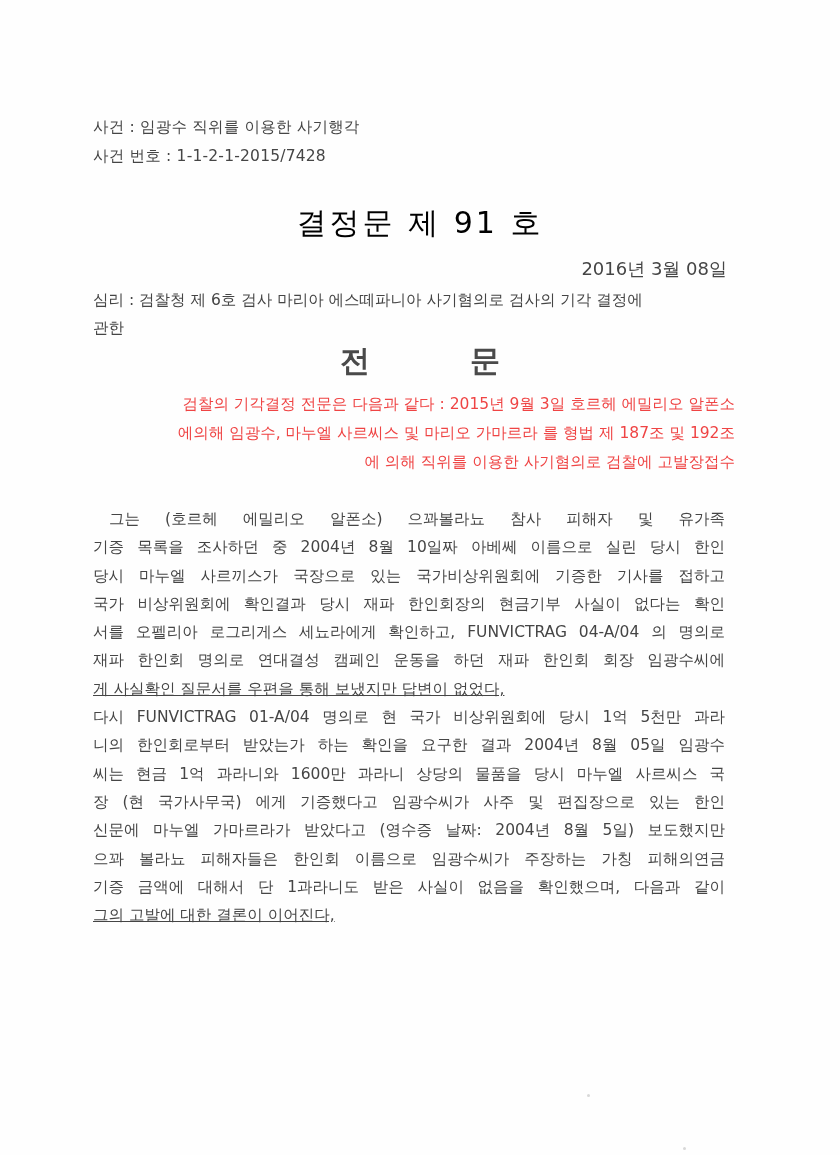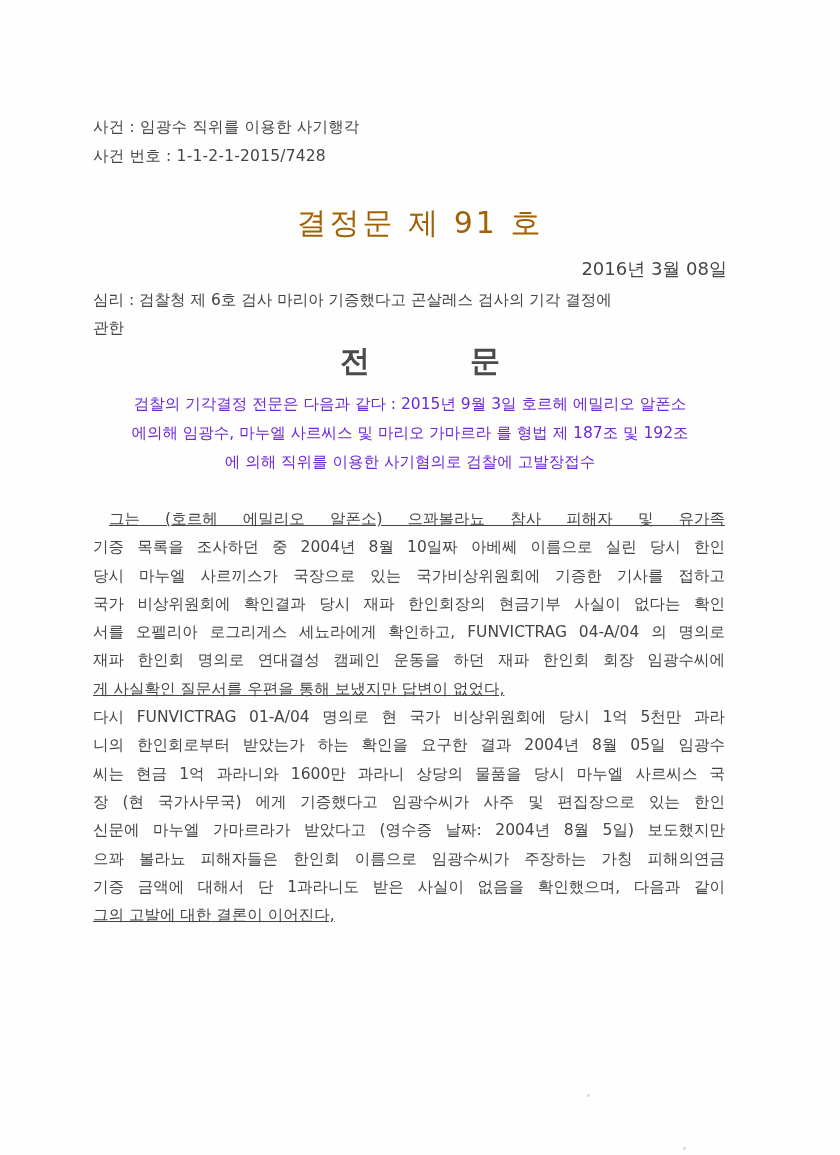--- a/index.html
+++ b/index.html
@@ -30,21 +30,21 @@
     }
     .case-1 { top: 117px; }
     .case-2 { top: 146px; }
 
     .decision-title {
       position: absolute;
       left: 0; width: 840px;
       top: 203px;
       text-align: center;
       font-size: 30px;
-      color: #a16207;
+      color: #000000;
       letter-spacing: 3px;
     }
     .date-line {
       position: absolute;
       right: 113px;
       top: 257px;
       font-size: 18px;
       color: #454545;
     }
     .review-line {
@@ -69,22 +69,22 @@
       font-weight: bold;
       color: #4a4a4a;
     }
     .preamble-summary {
       position: absolute;
       left: 85px;
       width: 650px;
       top: 390px;
       font-size: 15.5px;
       line-height: 29px;
-      color: #6d28d9;
-      text-align: center;
+      color: #ef4444;
+      text-align: right;
     }
     .body-text {
       position: absolute;
       left: 93px;
       width: 632px;
       top: 505px;
       font-size: 15.5px;
       line-height: 28.3px;
       color: #454545;
     }
@@ -96,42 +96,42 @@
       display: block;
       text-align: justify;
       text-align-last: justify;
       white-space: nowrap;
       overflow: hidden;
     }
     .body-text p .ln.last {
       text-align-last: left;
       text-decoration: underline;
     }
-    .ln.indent { padding-left: 16px; text-decoration: underline; }
+    .ln.indent { padding-left: 16px; }
     .speck {
       position: absolute;
       width: 3px; height: 3px;
       background: #d8d8d8;
       border-radius: 50%;
     }
   </style>
 </head>
 <body>
 
 <div class="page">
 
   <div class="case-line case-1">사건 : 임광수 직위를 이용한 사기행각</div>
   <div class="case-line case-2">사건 번호 : 1-1-2-1-2015/7428</div>
 
   <div class="decision-title">결정문 제 91 호</div>
 
   <div class="date-line">2016년 3월 08일</div>
 
   <div class="review-line">
-    <span>심리 : 검찰청 제 6호 검사 마리아 기증했다고 곤살레스 검사의 기각 결정에</span><br>
+    <span>심리 : 검찰청 제 6호 검사 마리아 에스떼파니아 사기혐의로 검사의 기각 결정에</span><br>
     <span>관한</span>
   </div>
 
   <div class="preamble-heading">
     <span>전</span>
     <span>문</span>
   </div>
 
   <div class="preamble-summary">
     <div>검찰의 기각결정 전문은 다음과 같다 : 2015년 9월 3일 호르헤 에밀리오 알폰소</div>

